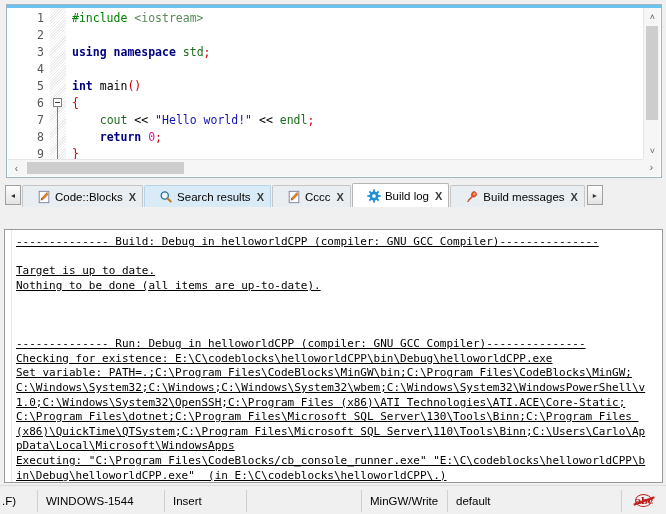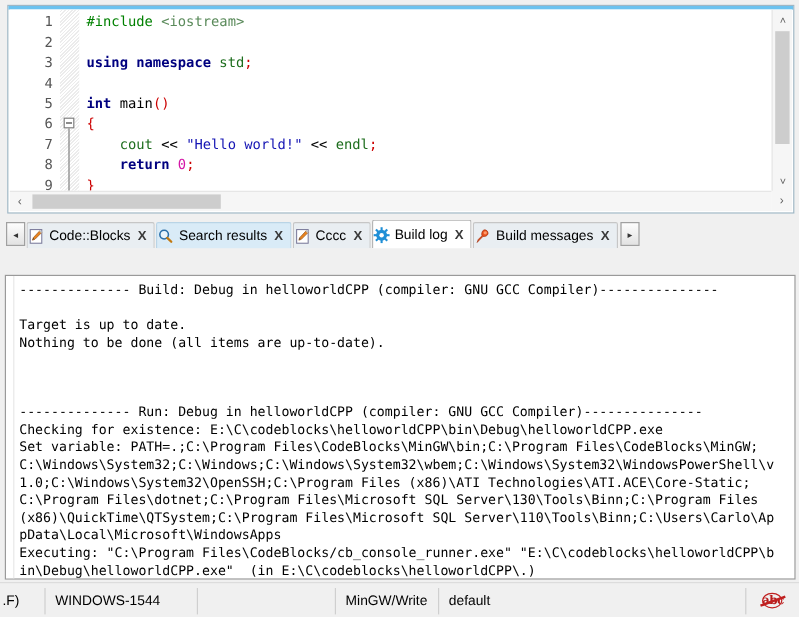--- a/index.html
+++ b/index.html
@@ -201,21 +201,21 @@
     border: 1px solid #a0a0a0;
     background: linear-gradient(to bottom, #fdfdfd, #e2e2e2);
     font-size: 8px; color: #333;
     display: flex; align-items: center; justify-content: center;
     flex: 0 0 auto;
     cursor: pointer;
   }
   .tab {
     height: 22px;
     display: flex; align-items: center;
-    padding: 0 5px 0 0;
+    padding: 0 5px 0 14px;
     margin-right: 1px;
     font-size: 11.5px;
     color: #000;
     border: 1px solid #c6c6c6;
     border-bottom: none;
     background: #e9eef2;
     border-radius: 2px 2px 0 0;
     flex: 0 0 auto;
     cursor: pointer;
     box-sizing: border-box;
@@ -258,20 +258,21 @@
     flex: 1 1 auto;
     font-family: "DejaVu Sans Mono", monospace;
     font-size: 11px;
     line-height: 14.6px;
     color: #000;
     white-space: pre-wrap;
     word-break: break-all;
     padding: 5px 15px 0 4px;
     box-sizing: border-box;
     overflow: hidden;
+    text-decoration: underline;
   }
 
   
   #statusbar {
     position: absolute;
     left: 0; top: 485px; width: 666px; height: 29px;
     background: #f0f0f0;
     border-top: 1px solid #dcdcdc;
     display: flex;
     align-items: center;
@@ -445,20 +446,21 @@
 Set variable: PATH=.;C:\Program Files\CodeBlocks\MinGW\bin;C:\Program Files\CodeBlocks\MinGW;C:\Windows\System32;C:\Windows;C:\Windows\System32\wbem;C:\Windows\System32\WindowsPowerShell\v1.0;C:\Windows\System32\OpenSSH;C:\Program Files (x86)\ATI Technologies\ATI.ACE\Core-Static;C:\Program Files\dotnet;C:\Program Files\Microsoft SQL Server\130\Tools\Binn;C:\Program Files (x86)\QuickTime\QTSystem;C:\Program Files\Microsoft SQL Server\110\Tools\Binn;C:\Users\Carlo\AppData\Local\Microsoft\WindowsApps
 Executing: "C:\Program Files\CodeBlocks/cb_console_runner.exe" "E:\C\codeblocks\helloworldCPP\bin\Debug\helloworldCPP.exe"  (in E:\C\codeblocks\helloworldCPP\.)</div>
       </div>
     </div>
 
   </div>
 
   <div id="statusbar">
     <div class="sb-cell" style="width:38px;justify-content:flex-start;padding-left:2px;">.F)</div>
     <div class="sb-cell" style="width:127px;">WINDOWS-1544</div>
+    <div class="sb-cell" style="width:82px;">Insert</div>
     <div class="sb-cell" style="width:115px;"></div>
     <div class="sb-cell" style="width:86px;">MinGW/Write</div>
     <div class="sb-cell" style="width:null;flex:1 1 auto;">default</div>
     <div class="sb-cell" style="width:44px;justify-content:center;padding:0;border-right:none;">
       <span id="spell-icon">
         <span class="ring"></span>
         <span class="abc">abc</span>
         <span class="slash"></span>
       </span>
     </div>

